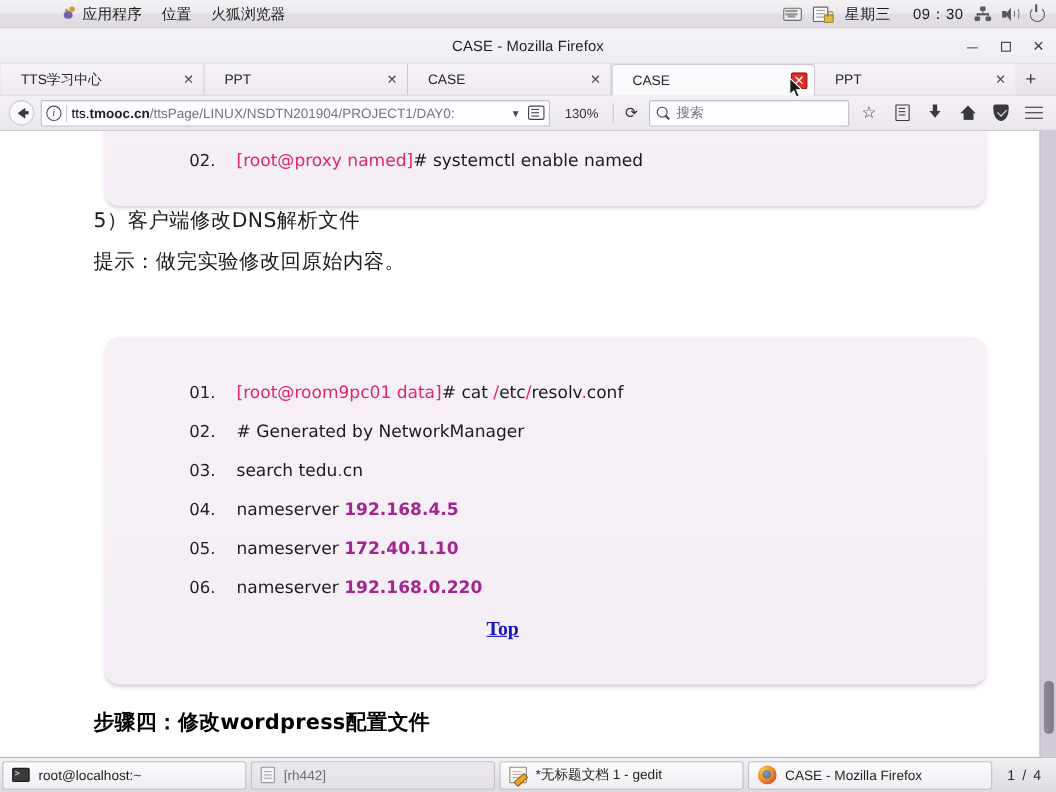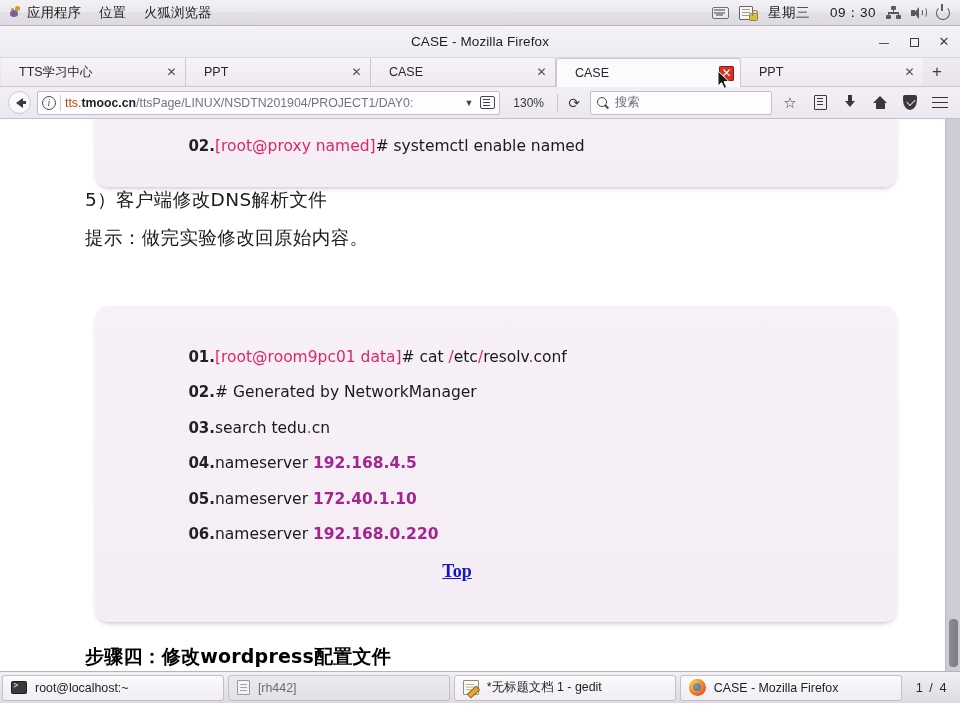--- a/index.html
+++ b/index.html
@@ -12,21 +12,21 @@
   #screen { position: relative; width: 960px; height: 720px; }
 
   
   .gnome-panel {
     position: absolute; top: 0; left: 0; width: 960px; height: 26px;
     background: linear-gradient(to bottom, #f3f1f4 0%, #eceaee 45%, #e2dfe4 55%, #dedae2 100%);
     border-bottom: 1px solid #b9b4bd;
     display: flex; align-items: center;
     font-size: 13px; color: #2b2b2b;
   }
-  .gp-left { display: flex; align-items: center; height: 100%; }
+  .gp-left { display: flex; align-items: center; height: 100%; padding-left: 48px; }
   .gp-menu {
     display: flex; align-items: center; gap: 5px;
     padding: 0 9px; height: 100%; cursor: default;
     font-size: 13.5px; color: #1d1d1d;
   }
   .gp-foot-icon {
     width: 13px; height: 13px; position: relative; display: inline-block;
   }
   .gp-foot-icon::before {
     content: ""; position: absolute; left: 1px; top: 4px;
@@ -179,21 +179,21 @@
     display: flex; align-items: center; justify-content: center;
     font-size: 10px; font-style: italic; color: #4c4c4c; font-family: "Liberation Serif", serif;
     flex: 0 0 14px;
   }
   .url-sep { width: 1px; height: 16px; background: #cfc9d6; flex: 0 0 1px; }
   .url-text {
     flex: 1; font-size: 12.3px; color: #777280; white-space: nowrap; overflow: hidden;
     text-overflow: clip; min-width: 0;
   }
   .url-text b { color: #201f23; font-weight: 700; }
-  .url-text .host-pre { color: #c2410c; }
+  .url-text .host-pre { color: #000000; }
   .url-drop { font-size: 9px; color: #444; flex: 0 0 auto; padding: 0 3px; cursor: pointer; }
   .ic-reader { width: 15px; height: 13px; border: 1.4px solid #46434b; border-radius: 2px; position: relative; flex: 0 0 15px; }
   .ic-reader::before { content:""; position:absolute; left:2px; top:2px; width:7px; height:1.3px; background:#46434b; box-shadow:0 3px 0 #46434b, 0 6px 0 #46434b; }
   .zoom-chip { font-size: 12px; color: #38353d; padding: 0 7px; white-space: nowrap; cursor: pointer; }
   .nav-div { width: 1px; height: 18px; background: #cbc5d2; }
   .ic-reload { width: 20px; height: 20px; display:flex; align-items:center; justify-content:center; font-size: 14px; color: #38353d; cursor: pointer; }
 
   .searchbar {
     width: 182px; height: 24px; display: flex; align-items: center; gap: 6px;
     background: #fdfcfe; border: 1px solid #c4bdcd; border-radius: 2px; padding: 0 6px;
@@ -239,21 +239,21 @@
     padding-bottom: 22px;
     border-radius: 0 0 14px 14px;
   }
   .code-block.second { margin-top: 56px; padding: 34px 0 40px 0; position: relative; }
   .code-line {
     display: flex; align-items: baseline;
     font-size: 15.5px; line-height: 35.5px;
     color: #1a1a1a; font-family: "DejaVu Sans", "Liberation Sans", sans-serif;
     white-space: pre;
   }
-  .code-line .ln { width: 62px; text-align: right; padding-left: 58px; color: #222; font-size: 15px; flex: 0 0 120px; font-weight: bold; }
+  .code-line .ln { width: 62px; text-align: center; padding-left: 58px; color: #222; font-size: 15px; flex: 0 0 120px; }
   .code-line .ct { flex: 1; }
   .code-line .pk { color: #e2246b; }
   .code-line .mg { color: #a4258f; font-weight: bold; }
 
   .top-link-row { text-align: center; padding-right: 78px; margin-top: 8px; }
   .top-link {
     font-family: "Liberation Serif", "DejaVu Serif", serif;
     font-size: 18px; font-weight: bold; color: #1414c8;
     text-decoration: underline; cursor: pointer;
   }
@@ -277,21 +277,21 @@
     background: #cfcbd4; border-left: 1px solid #bfbac6;
   }
   .vscroll .thumb {
     position: absolute; left: 3px; width: 9px; top: 500px; height: 48px;
     background: linear-gradient(to right, #8e8a94, #7d7a84);
     border-radius: 4px;
   }
 
   
   .taskbar {
-    position: absolute; bottom: 17px; left: 0; width: 960px; height: 32px;
+    position: absolute; bottom: 0; left: 0; width: 960px; height: 32px;
     background: linear-gradient(to bottom, #f2f0f3 0%, #e6e3e9 55%, #dedae2 100%);
     border-top: 1px solid #b7b2bc;
     display: flex; align-items: center; gap: 4px; padding: 0 2px;
   }
   .tb-task {
     height: 26px; flex: 1 1 0; min-width: 0; max-width: 232px;
     display: flex; align-items: center; gap: 8px; padding: 0 8px;
     border: 1px solid #c4bfc9; border-radius: 3px;
     background: linear-gradient(to bottom, #fbfafc 0%, #f0eef2 100%);
     font-size: 12.4px; color: #1e1e1e; cursor: default;

